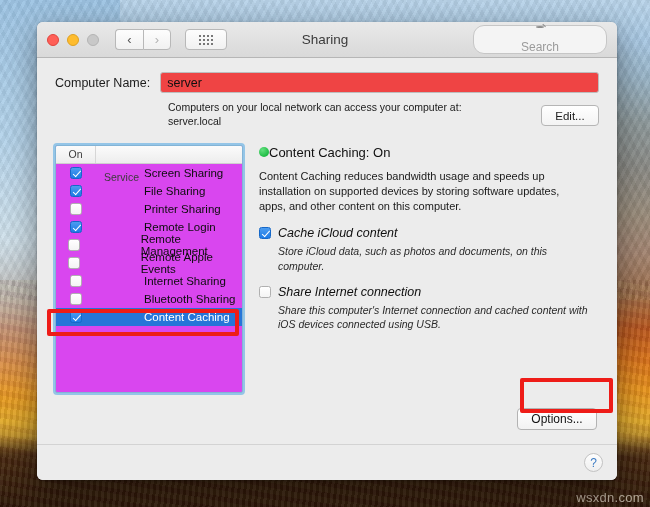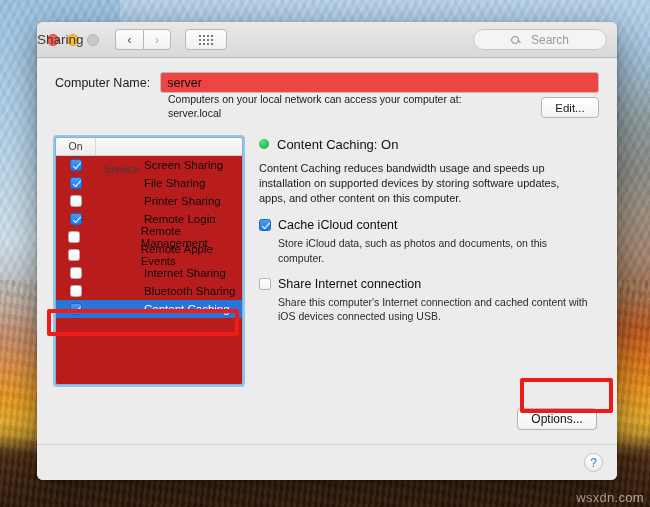--- a/index.html
+++ b/index.html
@@ -126,36 +126,38 @@
     display: grid;
     grid-template-columns: repeat(4, 2px);
     grid-template-rows: repeat(3, 2px);
     gap: 2px;
   }
   .dotgrid i { background: #777; width: 2px; height: 2px; display: block; }
 
   #win-title {
     position: absolute;
     left: 0; right: 4px;
+    text-align: center;
     font-size: 13.5px;
     color: #3b3b3b;
     pointer-events: none;
   }
 
   #search-field {
     margin-left: auto;
-    width: 134px; height: 21px;
+    width: 134px; height: 29px;
     background: #f4f4f4;
     border: 1px solid #c6c6c6;
     border-radius: 11px;
     display: flex; align-items: center;
     justify-content: center;
     gap: 12px;
     position: relative;
     z-index: 2;
+    flex-direction: column;
   }
   #search-field .mag {
     width: 8px; height: 8px;
     border: 1.4px solid #8d8d8d;
     border-radius: 50%;
     position: relative;
     display: inline-block;
   }
   #search-field .mag::after {
     content: "";
@@ -182,21 +184,21 @@
     font-size: 12.5px;
     color: #111;
     padding: 0 6px;
     display: flex; align-items: center;
     font-family: "Liberation Sans", sans-serif;
   }
 
   #name-help-row {
     display: flex;
     align-items: flex-start;
-    margin-top: 0;
+    margin-top: 8px;
   }
   #name-help {
     margin-left: 113px;
     font-size: 10.5px;
     line-height: 1.33;
     color: #202020;
     flex: 1;
   }
   #edit-btn {
     width: 58px; height: 21px;
@@ -215,21 +217,21 @@
     margin-top: 16px;
     display: flex;
     gap: 16px;
     flex: 1;
   }
 
   
   #services-wrap { position: relative; width: 188px; }
   #services-box {
     width: 188px; height: 248px;
-    background: #b91c1c;
+    background: #d946ef;
     border: 1px solid #a9a9a9;
     border-radius: 2px;
     outline: 3px solid rgba(119,184,230,0.75);
     outline-offset: -1px;
     overflow: hidden;
   }
   #services-header {
     display: flex;
     height: 18px;
     background: linear-gradient(to bottom, #fbfbfb, #ededed);
@@ -275,38 +277,38 @@
     position: absolute;
     left: 3.6px; top: 1px;
     width: 3.4px; height: 6.6px;
     border: solid #fff;
     border-width: 0 1.7px 1.7px 0;
     transform: rotate(42deg);
   }
 
   
   #detail { flex: 1; position: relative; }
-  #status-row { display: flex; align-items: center; gap: 8px; }
+  #status-row { display: flex; align-items: center; }
   #status-dot {
     width: 10px; height: 10px;
     border-radius: 50%;
     background: radial-gradient(circle at 35% 30%, #62e07e, #1fbc45 70%, #16a33a);
     flex: 0 0 10px;
   }
   #status-text { font-size: 13px; color: #101010; }
 
   #service-desc {
     margin-top: 9px;
     font-size: 11px;
     line-height: 1.38;
     color: #1a1a1a;
     max-width: 318px;
   }
 
-  .opt-block { margin-top: 13px; }
+  .opt-block { margin-top: 13px; font-style: italic; }
   .opt-head { display: flex; align-items: flex-start; gap: 7px; }
   .opt-head .opt-title { font-size: 12.5px; color: #0f0f0f; line-height: 13px; }
   .opt-sub {
     margin-top: 4px;
     margin-left: 19px;
     font-size: 10.5px;
     line-height: 1.36;
     color: #2a2a2a;
     max-width: 310px;
   }

